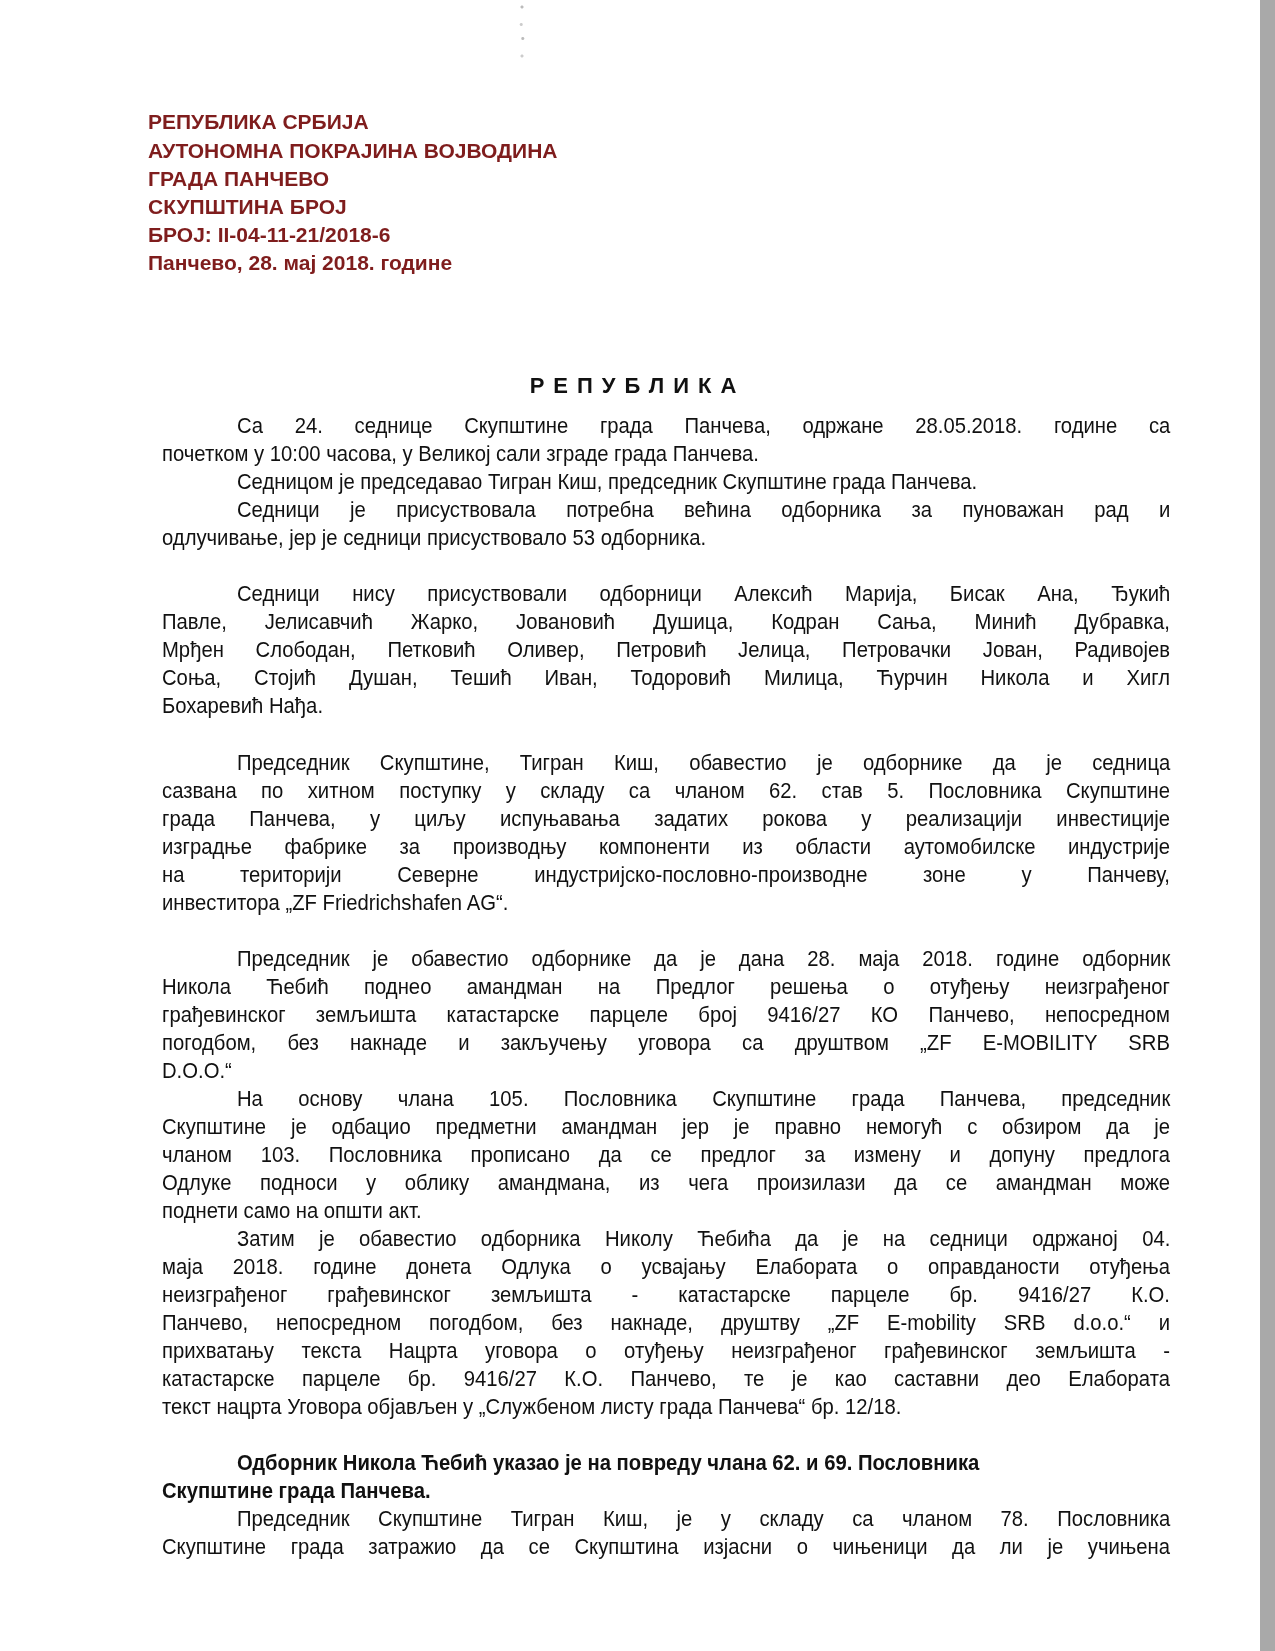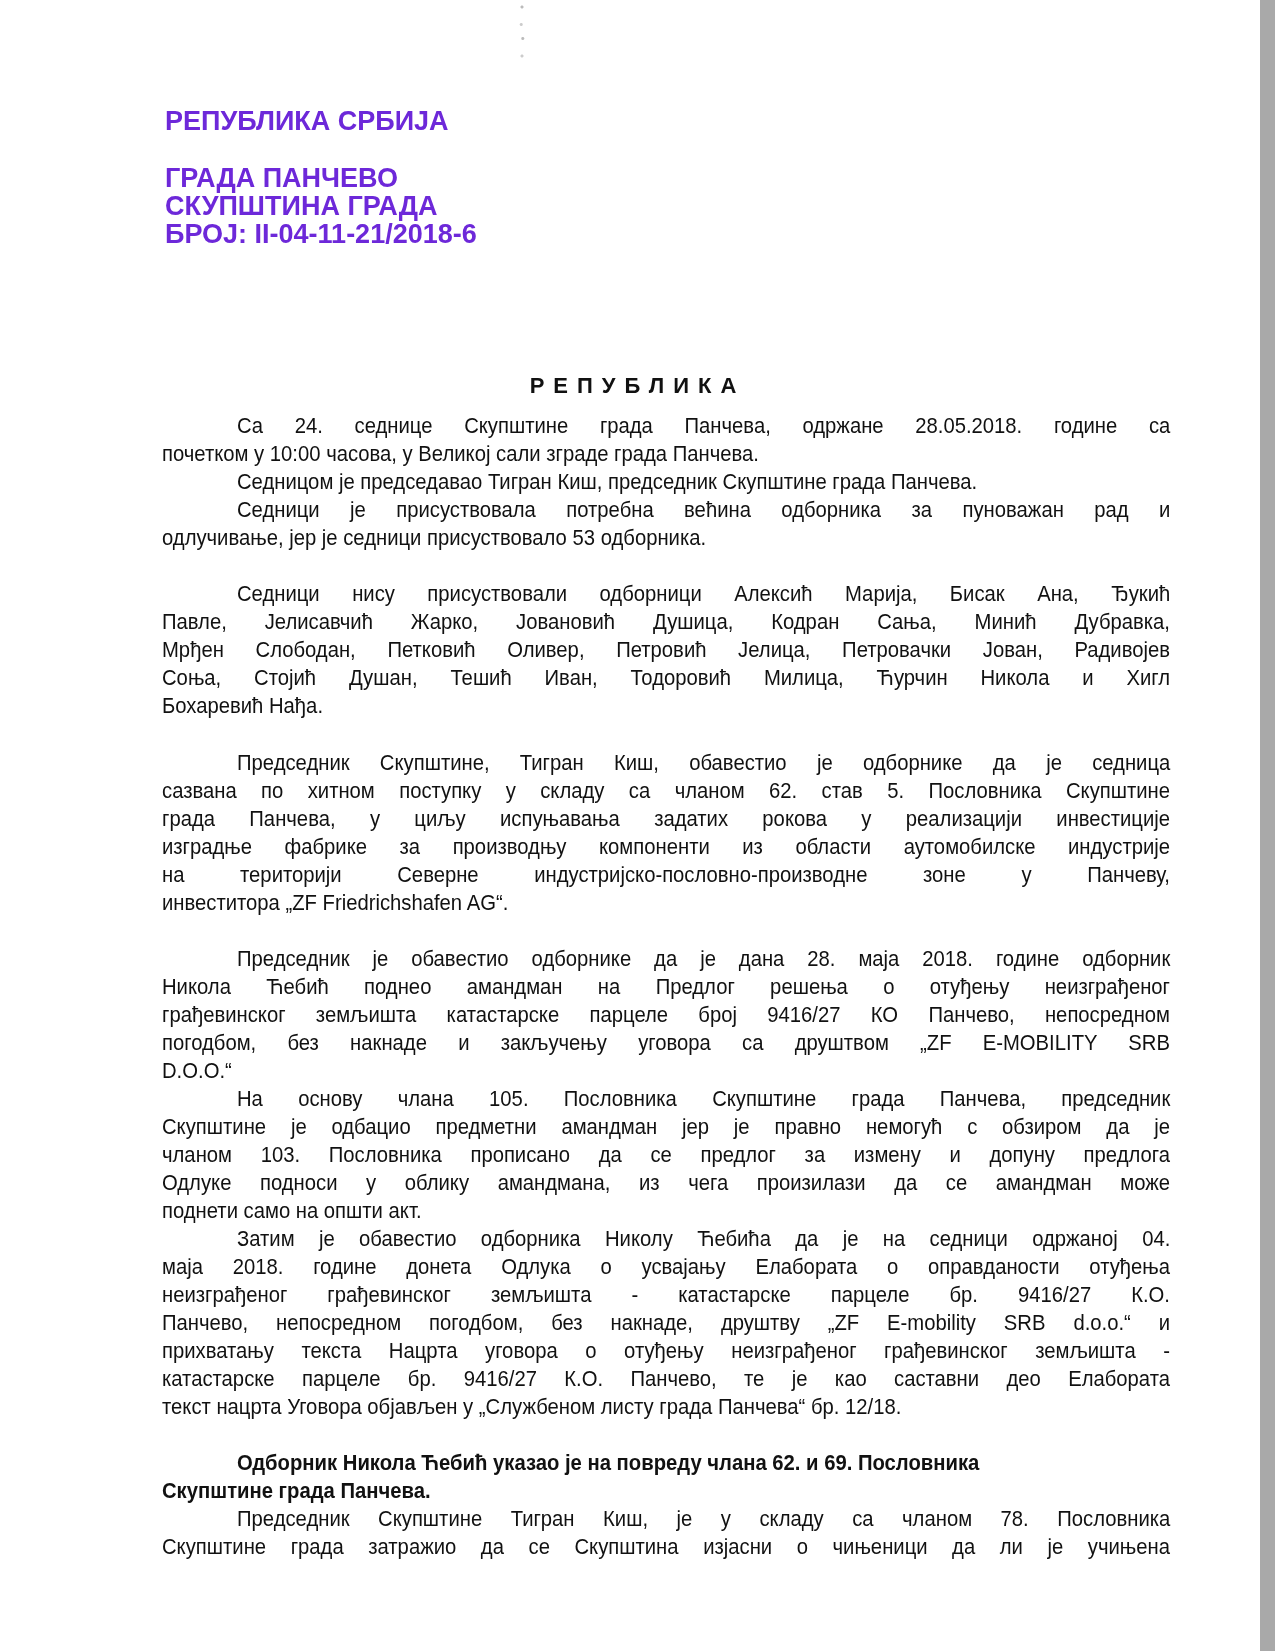--- a/index.html
+++ b/index.html
@@ -4,45 +4,47 @@
 <style>
   html, body { margin:0; padding:0; }
   body { width:1275px; height:1651px; background:#ffffff; position:relative; overflow:hidden; }
   .page { position:absolute; left:0; top:0; width:1275px; height:1651px; background:#ffffff; }
   .edge { position:absolute; left:1260px; top:0; width:15px; height:1651px; background:#a9a9a9; }
   .speck { position:absolute; left:518px; top:0; width:8px; height:70px;
            background: radial-gradient(circle at 50% 10%, #bbb 0 1px, transparent 2px),
                        radial-gradient(circle at 40% 35%, #ccc 0 1px, transparent 2px),
                        radial-gradient(circle at 60% 55%, #bbb 0 1px, transparent 2px),
                        radial-gradient(circle at 50% 80%, #ccc 0 1px, transparent 2px); }
-  .hdr { position:absolute; left:165px; font-family:"Liberation Sans", sans-serif; font-weight:bold;
-         font-size:27px; color:#6d28d9; white-space:nowrap; line-height:29px; }
+  .hdr { position:absolute; left:148px; font-family:"Liberation Sans", sans-serif; font-weight:bold;
+         font-size:21px; color:#7f1d1d; white-space:nowrap; line-height:29px; }
   .title { position:absolute; left:0; width:1275px; top:373px; text-align:center;
            font-family:"Liberation Sans", sans-serif; font-weight:bold; font-size:22px;
            letter-spacing:9px; color:#111; }
   .ln { position:absolute; left:162px; width:1008px; height:28px; font-family:"Liberation Sans", sans-serif;
         font-size:22.5px; color:#111; line-height:28px; white-space:nowrap; text-align:justify;
         text-align-last:justify; transform-origin:left top; }
   .ln.ind { left:237px; width:933px; }
   .ln.last { text-align-last:left; }
   .ln.cond { transform:scaleX(0.9); width:1120px; }
   .ln.cond.ind { width:1037px; }
   .ln.b { font-weight:bold; }
 </style>
 </head>
 <body>
 
 <div class="page">
   <div class="speck"></div>
   <div class="edge"></div>
 
   <div class="hdr" style="top:107px">РЕПУБЛИКА СРБИЈА</div>
+  <div class="hdr" style="top:136px">АУТОНОМНА ПОКРАЈИНА ВОЈВОДИНА</div>
   <div class="hdr" style="top:164px">ГРАДА ПАНЧЕВО</div>
-  <div class="hdr" style="top:192px">СКУПШТИНА ГРАДА</div>
+  <div class="hdr" style="top:192px">СКУПШТИНА БРОЈ</div>
   <div class="hdr" style="top:220px">БРОЈ: II-04-11-21/2018-6</div>
+  <div class="hdr" style="top:248px">Панчево, 28. мај  2018. године</div>
 
   <div class="title">РЕПУБЛИКА</div>
 
   <div class="ln ind cond" style="top:412px">Са 24. седнице Скупштине града Панчева, одржане 28.05.2018. године са</div>
   <div class="ln cond last" style="top:440px">почетком у 10:00 часова, у Великој сали зграде града Панчева.</div>
   <div class="ln ind cond last" style="top:468px">Седницом је председавао Тигран Киш, председник Скупштине града Панчева.</div>
   <div class="ln ind cond" style="top:496px">Седници је присуствовала потребна већина одборника за пуноважан рад и</div>
   <div class="ln cond last" style="top:524px">одлучивање, јер је седници присуствовало 53 одборника.</div>
 
   <div class="ln ind cond" style="top:580px">Седници нису присуствовали одборници Алексић Марија, Бисак Ана, Ђукић</div>

